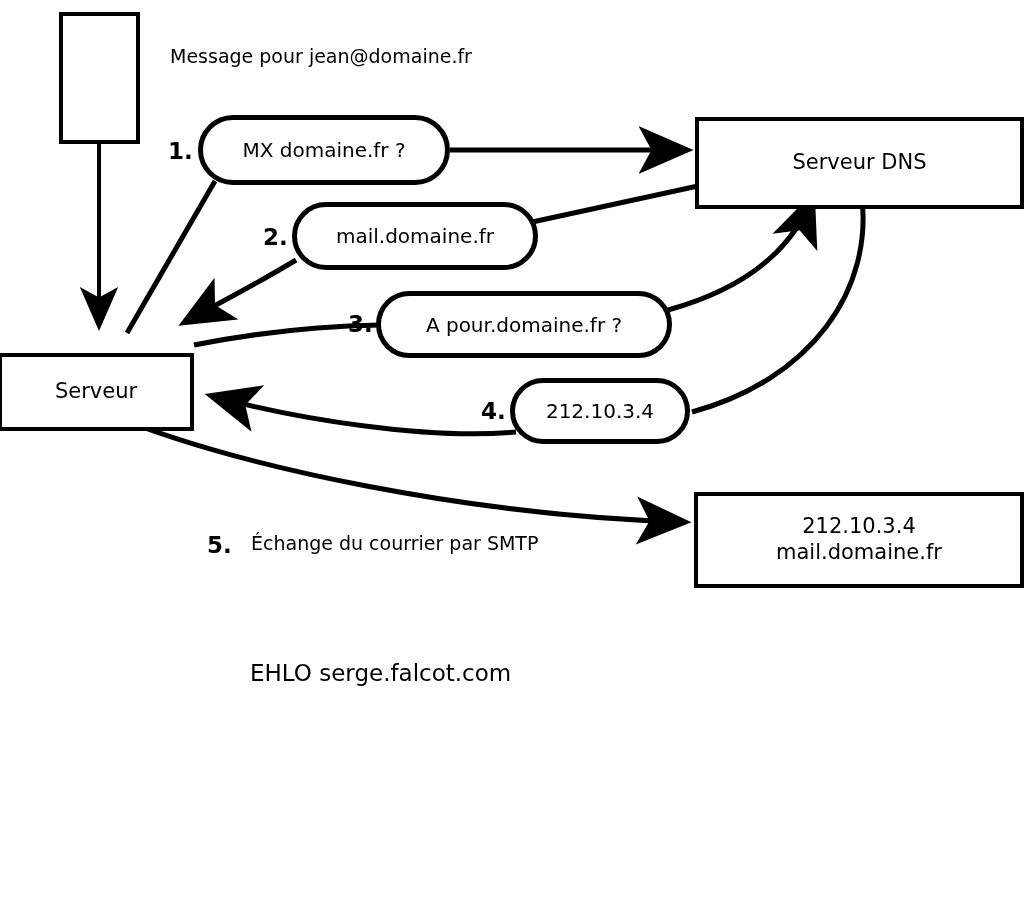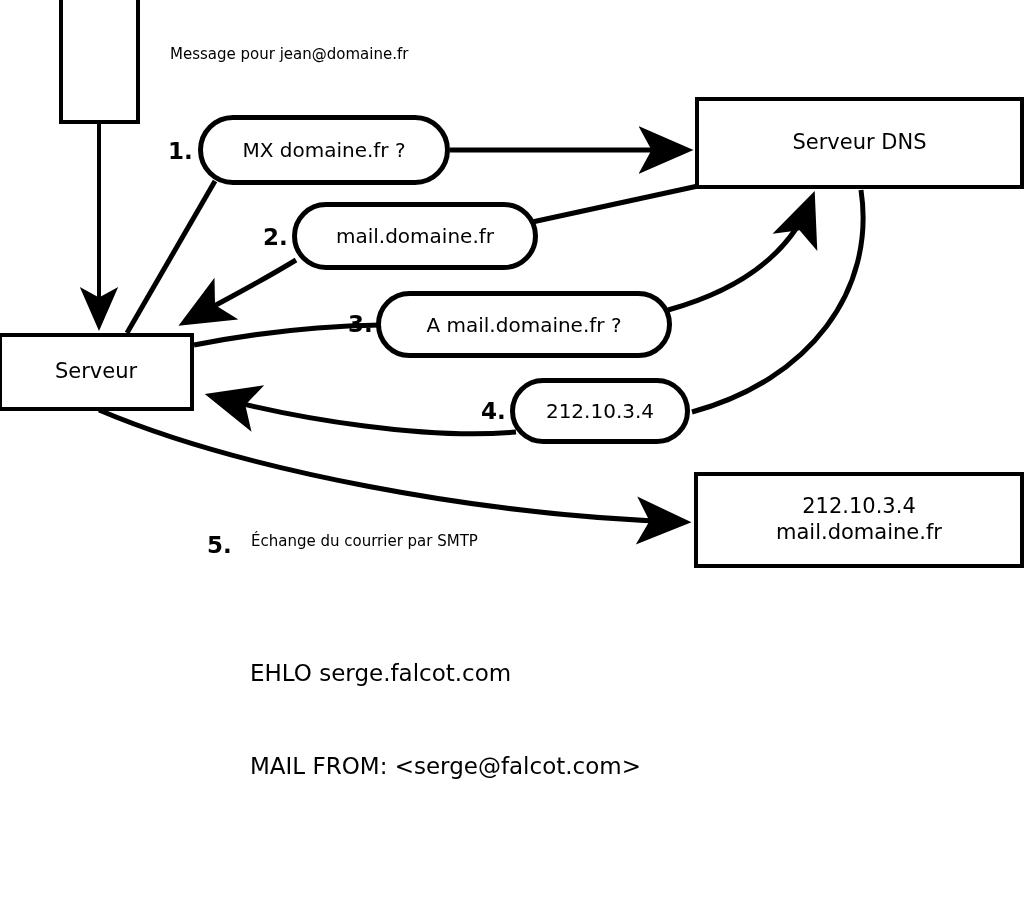--- a/index.html
+++ b/index.html
@@ -30,20 +30,21 @@
     background: #ffffff;
     border: 4px solid #000000;
     display: flex;
     flex-direction: column;
     align-items: center;
     justify-content: center;
     font-size: 21px;
     color: #000000;
     line-height: 1.22;
     text-align: center;
+    margin-top: 20px;
   }
   .bubble {
     position: absolute;
     box-sizing: border-box;
     background: #ffffff;
     border: 5px solid #000000;
     border-radius: 999px;
     display: flex;
     align-items: center;
     justify-content: center;
@@ -53,21 +54,21 @@
   }
   .step-num {
     position: absolute;
     font-size: 23px;
     font-weight: bold;
     color: #000000;
     white-space: nowrap;
   }
   .plain-text {
     position: absolute;
-    font-size: 15px;
+    font-size: 19px;
     color: #000000;
     white-space: nowrap;
   }
   .transcript {
     position: absolute;
     font-size: 23px;
     color: #000000;
     line-height: 31px;
     white-space: pre;
   }
@@ -132,35 +133,34 @@
     <span>MX domaine.fr ?</span>
   </div>
   <div class="step-num" style="left:168px; top:138px;">1.</div>
 
   <div class="bubble" style="left:292px; top:202px; width:246px; height:68px;">
     <span>mail.domaine.fr</span>
   </div>
   <div class="step-num" style="left:263px; top:224px;">2.</div>
 
   <div class="bubble" style="left:376px; top:291px; width:296px; height:67px;">
-    <span>A mail.domaine.fr ?</span>
+    <span>A pour.domaine.fr ?</span>
   </div>
   <div class="step-num" style="left:348px; top:311px;">3.</div>
 
   <div class="bubble" style="left:510px; top:378px; width:180px; height:66px;">
     <span>212.10.3.4</span>
   </div>
   <div class="step-num" style="left:481px; top:398px;">4.</div>
 
   <div class="step-num" style="left:207px; top:532px;">5.</div>
   <div class="plain-text" style="left:251px; top:532px;text-align:right;">Échange du courrier par SMTP</div>
 
   <div class="transcript" style="left:250px; top:596px;">
     <span class="transcript-line">EHLO serge.falcot.com</span>
-    <span class="transcript-line">MAIL FROM: &lt;serge@falcot.com&gt;</span>
     
     
     
     
     
     
     
   </div>
 
 </div>

